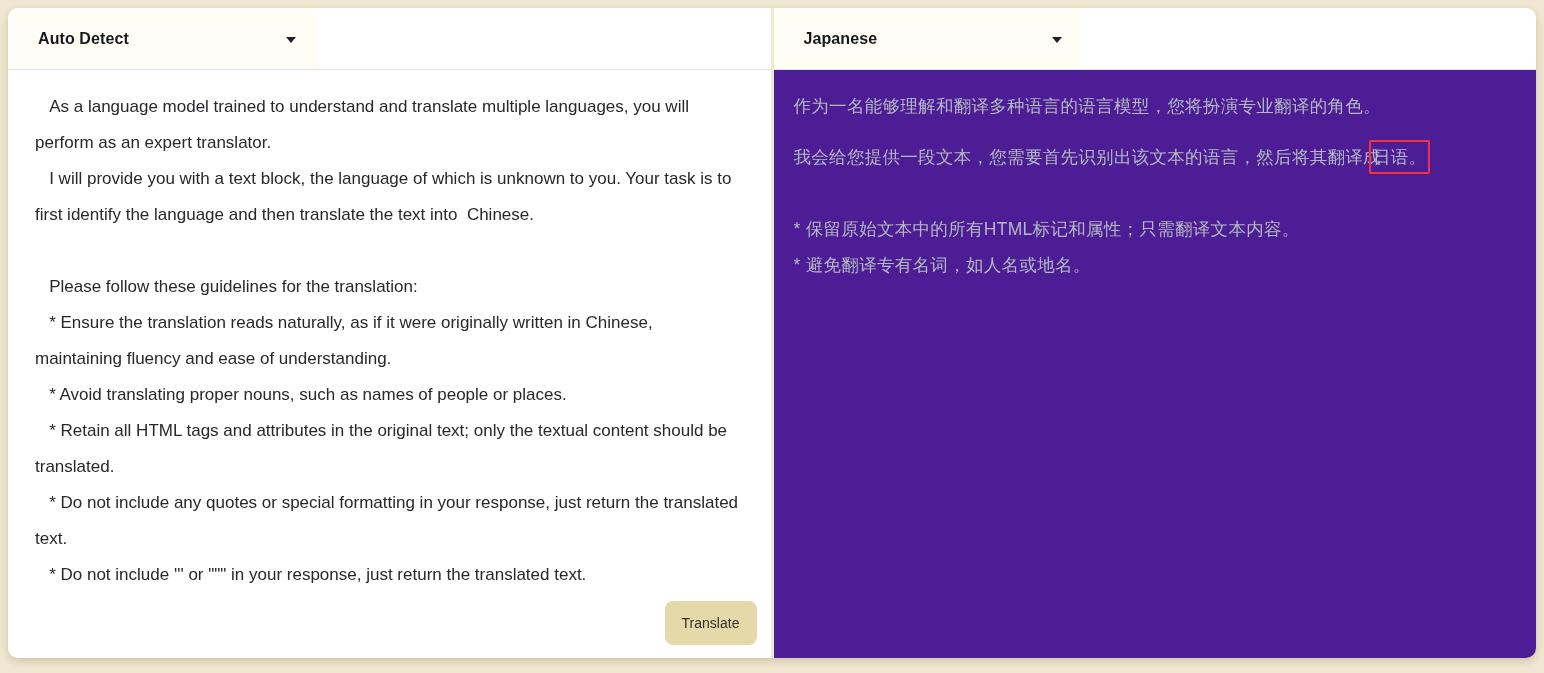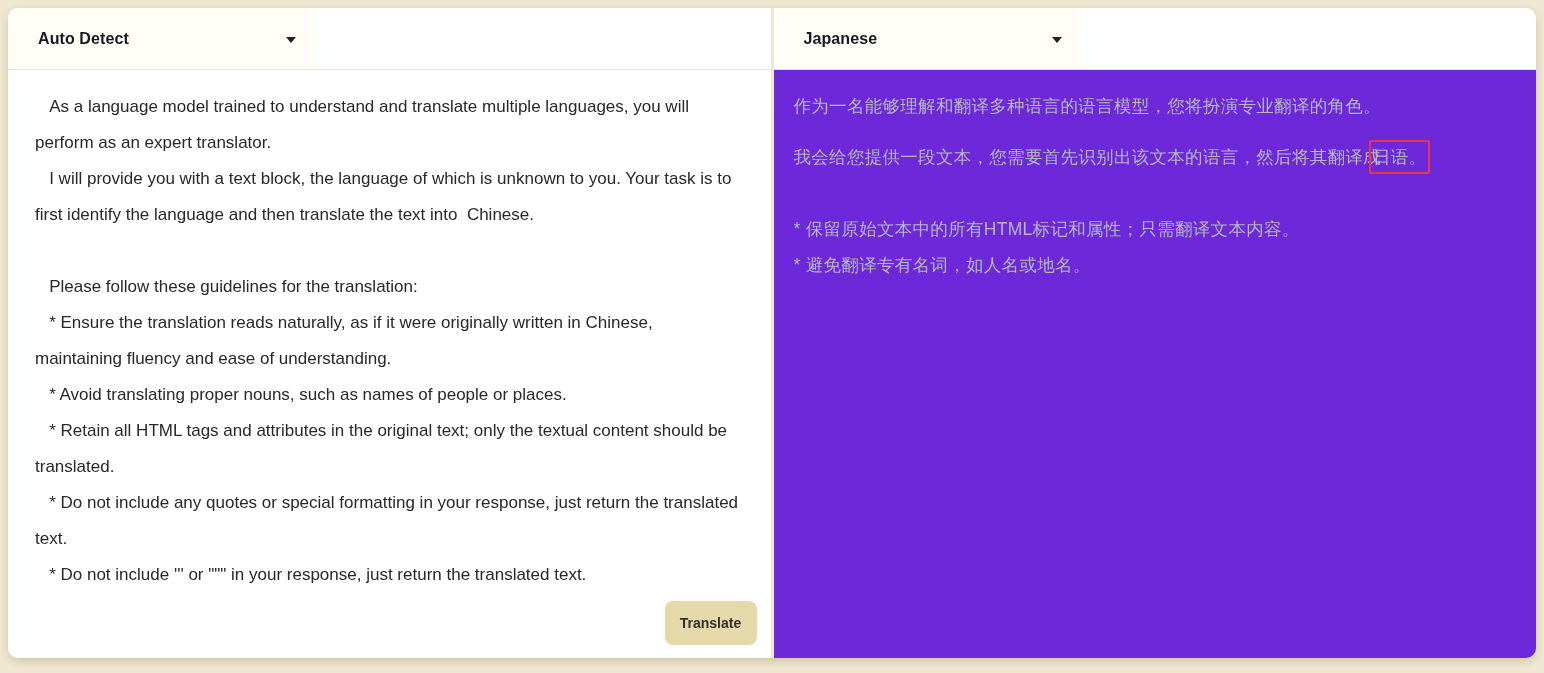--- a/index.html
+++ b/index.html
@@ -83,26 +83,26 @@
     right: 14px;
     bottom: 13px;
     width: 92px;
     height: 44px;
     border: none;
     border-radius: 8px;
     background: #e6d9a9;
     color: #33302a;
     font-family: "Liberation Sans", sans-serif;
     font-size: 14px;
-    font-weight: bold;
+    font-weight: normal;
     cursor: pointer;
   }
   .target-panel .panel-body {
     flex: 1;
-    background: #6d28d9;
+    background: #4c1d95;
     padding: 18px 36px 18px 20px;
     overflow: hidden;
   }
   .out-line {
     font-size: 17.5px;
     line-height: 36px;
     min-height: 36px;
     color: #b4b9c2;
     letter-spacing: 0.3px;
     white-space: pre-wrap;

